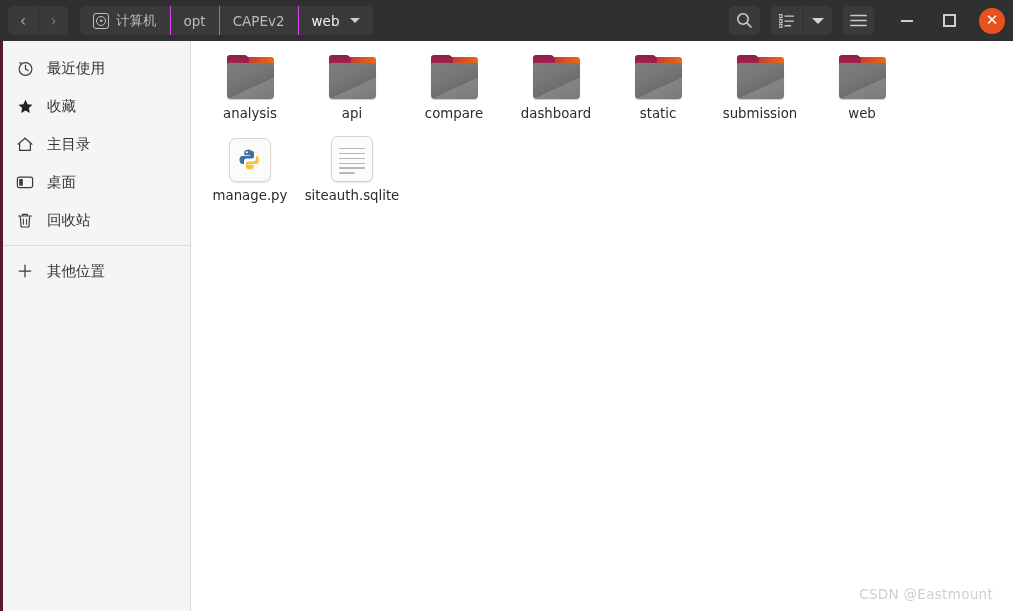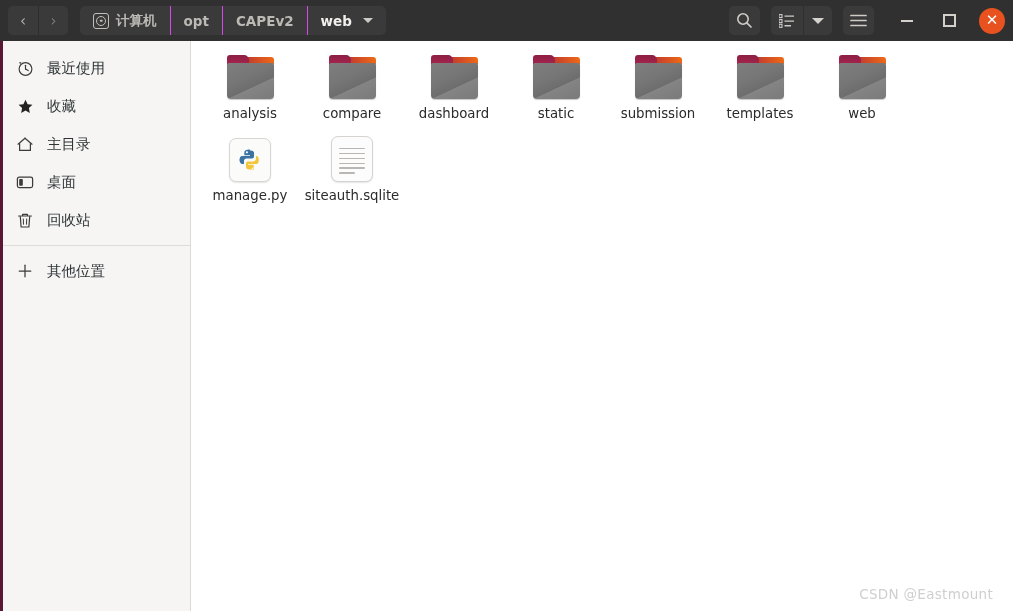--- a/index.html
+++ b/index.html
@@ -74,21 +74,20 @@
   .crumb {
     display: flex;
     align-items: center;
     gap: 7px;
     padding: 0 13px;
     height: 29px;
     color: #bdbab6;
     font-size: 13.5px;
     cursor: default;
     white-space: nowrap;
-    font-weight: bold;
   }
   .crumb + .crumb { border-left: 1px solid #d946ef; }
   .crumb.active { color: #f2f0ee; }
 
   .crumb .chev {
     width: 0; height: 0;
     border-left: 5px solid transparent;
     border-right: 5px solid transparent;
     border-top: 5.5px solid #cfccc8;
     margin-left: 4px;
@@ -505,75 +504,75 @@
           <div class="icon-wrap">
             <div class="folder">
               <div class="strip"></div>
                 <div class="tab"></div>
                 <div class="front"></div>
             </div>
           </div>
           <div class="cell-label">analysis</div>
         </div>
 
-
         <div class="cell">
           <div class="icon-wrap">
             <div class="folder">
               <div class="strip"></div>
                 <div class="tab"></div>
                 <div class="front"></div>
             </div>
           </div>
-          <div class="cell-label">compare</div>
+          <div class="cell-label">api</div>
         </div>
 
         <div class="cell">
           <div class="icon-wrap">
             <div class="folder">
               <div class="strip"></div>
                 <div class="tab"></div>
                 <div class="front"></div>
             </div>
           </div>
-          <div class="cell-label">dashboard</div>
+          <div class="cell-label">compare</div>
         </div>
 
         <div class="cell">
           <div class="icon-wrap">
             <div class="folder">
               <div class="strip"></div>
                 <div class="tab"></div>
                 <div class="front"></div>
             </div>
           </div>
-          <div class="cell-label">static</div>
+          <div class="cell-label">dashboard</div>
         </div>
 
         <div class="cell">
           <div class="icon-wrap">
             <div class="folder">
               <div class="strip"></div>
                 <div class="tab"></div>
                 <div class="front"></div>
             </div>
           </div>
-          <div class="cell-label">submission</div>
+          <div class="cell-label">static</div>
         </div>
 
         <div class="cell">
           <div class="icon-wrap">
             <div class="folder">
               <div class="strip"></div>
                 <div class="tab"></div>
                 <div class="front"></div>
             </div>
           </div>
-          <div class="cell-label">templates</div>
-        </div>
+          <div class="cell-label">submission</div>
+        </div>
+
 
         <div class="cell">
           <div class="icon-wrap">
             <div class="folder">
               <div class="strip"></div>
                 <div class="tab"></div>
                 <div class="front"></div>
             </div>
           </div>
           <div class="cell-label">web</div>

